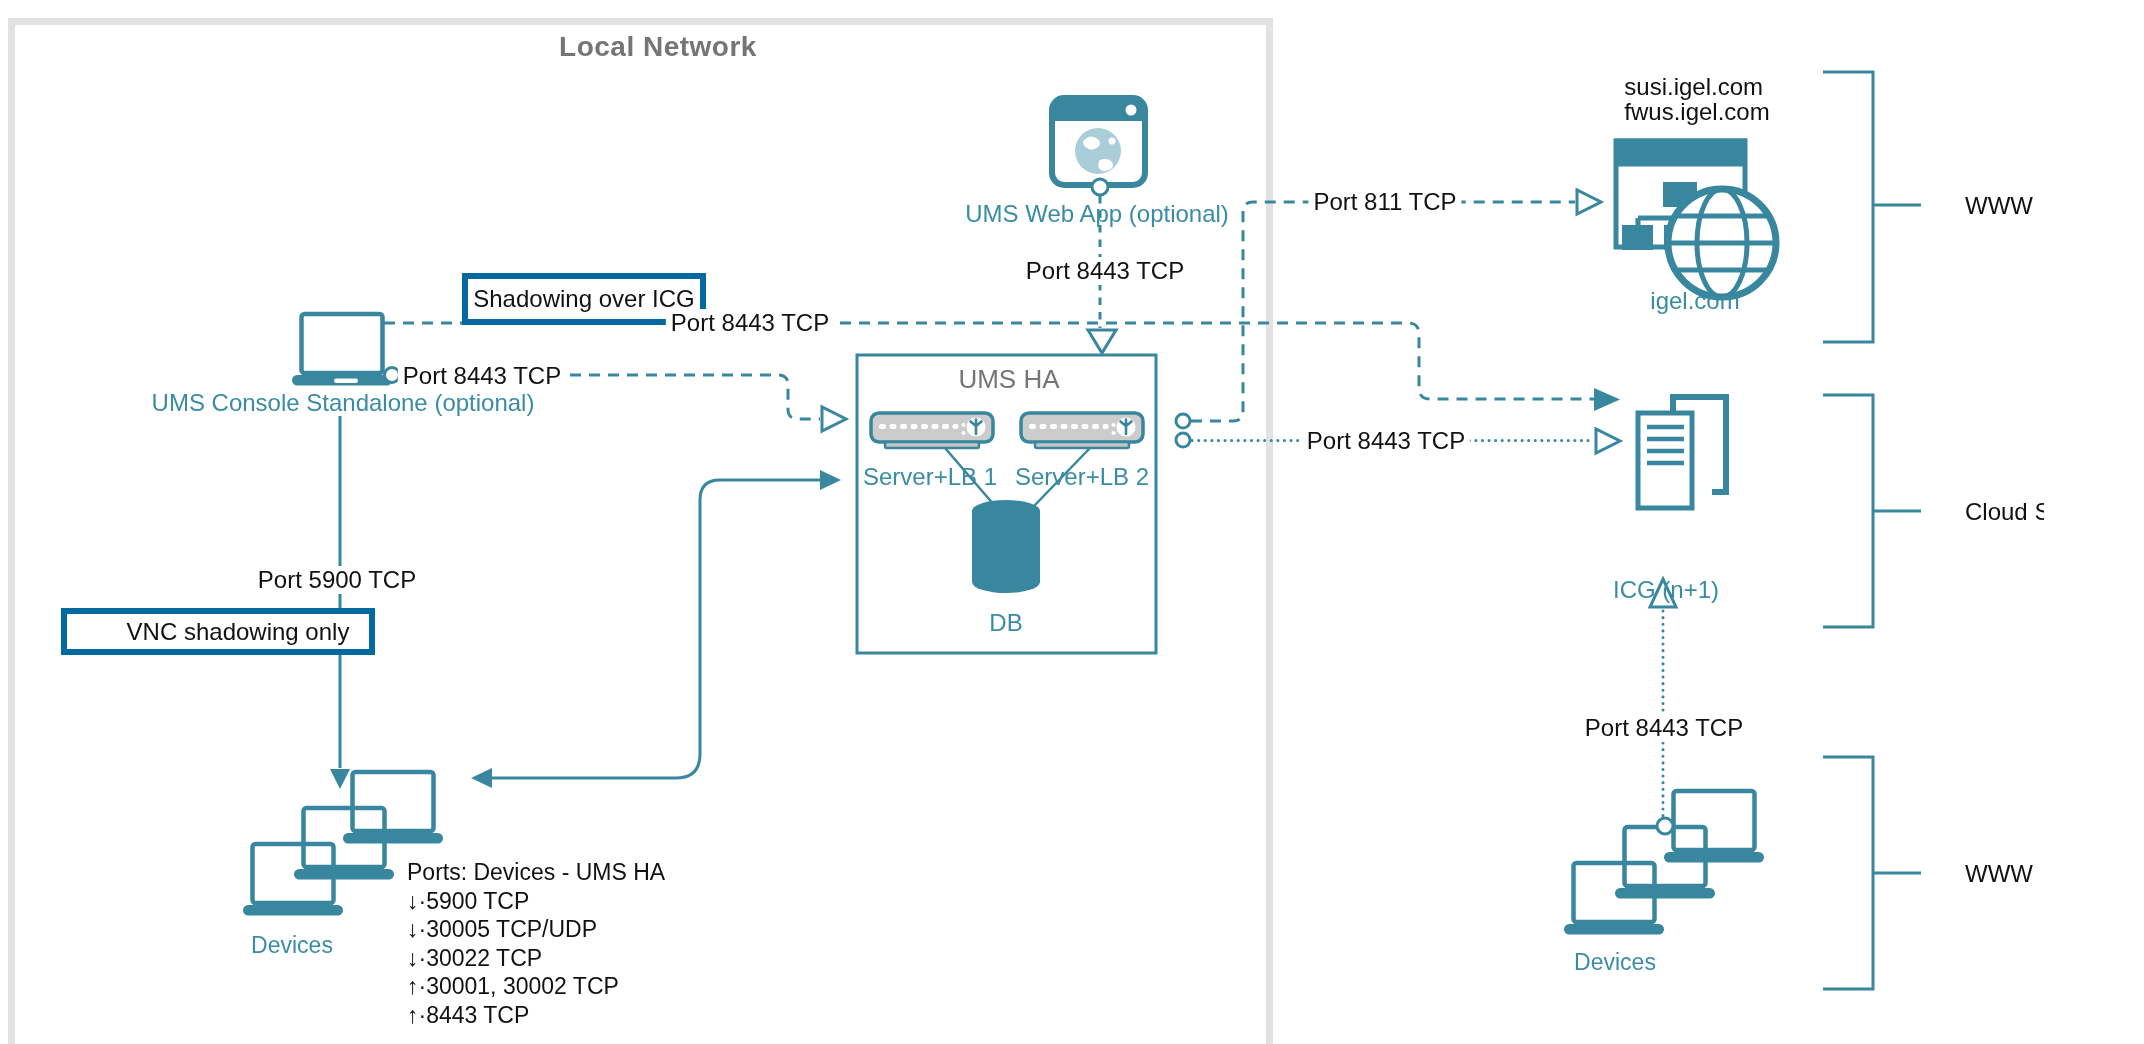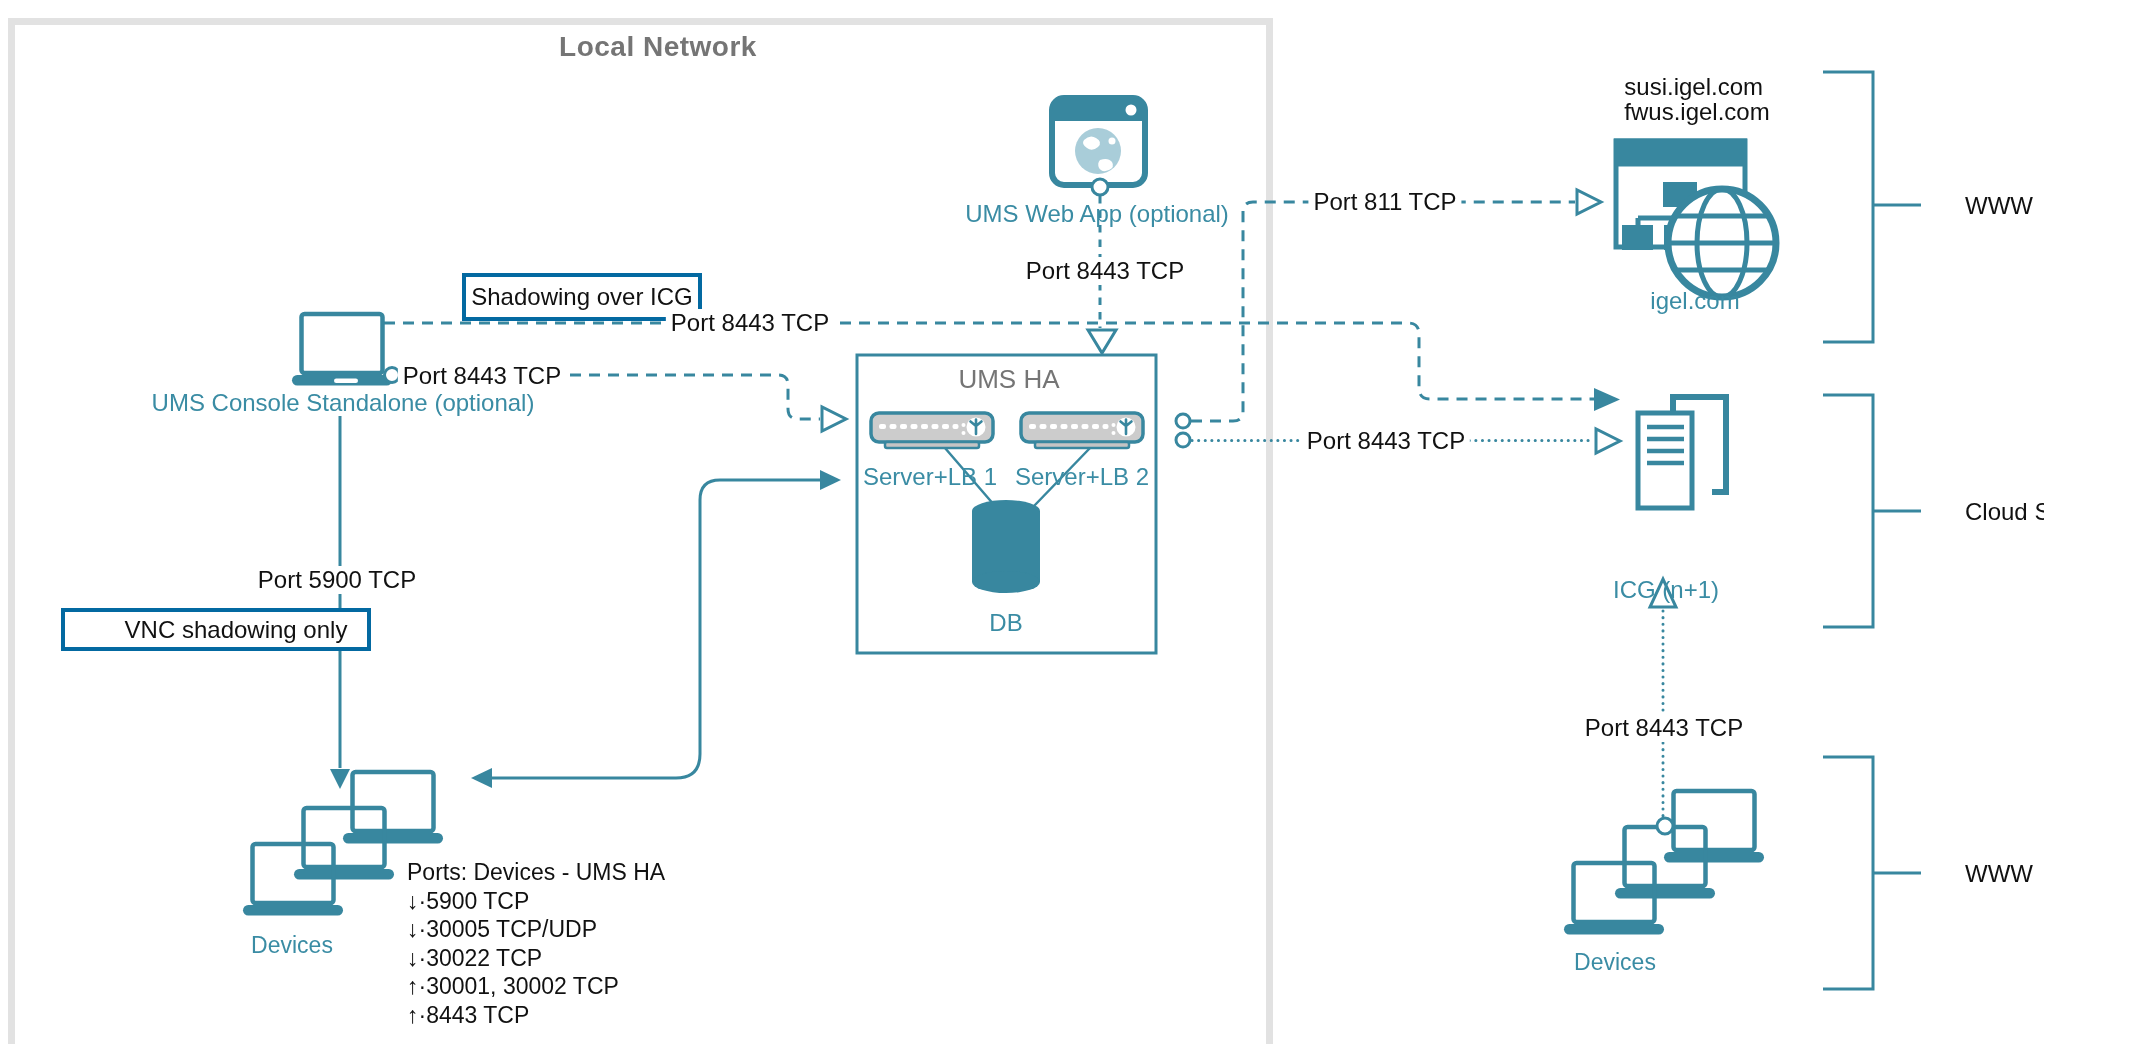--- a/index.html
+++ b/index.html
@@ -7,21 +7,21 @@
          font-family:"Liberation Sans","DejaVu Sans",sans-serif;}
   svg.layer{position:absolute;left:0;top:0;width:2144px;height:1044px;}
   .lnbox{position:absolute;left:8px;top:18px;width:1251px;height:1019px;
          border:7px solid #e2e2e2;background:transparent;}
   .lbl{position:absolute;white-space:nowrap;color:#111111;font-size:24px;line-height:28px;}
   .center{transform:translate(-50%,-50%);}
   .teal{color:#3a8ca4;}
   .gray{color:#757575;}
   .onln{background:#ffffff;padding:0 5px;}
   .title{font-size:28px;font-weight:bold;color:#757575;letter-spacing:0.5px;}
-  .callout{position:absolute;background:#ffffff;border:4px solid #0369a1;
+  .callout{position:absolute;background:#ffffff;border:6px solid #0369a1;
            display:flex;align-items:center;justify-content:center;
            font-size:24px;color:#111111;white-space:nowrap;}
   .ports{position:absolute;left:407px;top:858px;font-size:23px;line-height:28.6px;color:#111111;}
   .domains{position:absolute;left:1697px;top:74px;transform:translateX(-50%);
            text-align:left;font-size:24px;line-height:25px;color:#111111;}
 </style>
 </head>
 <body>
 
 <div class="stage">

